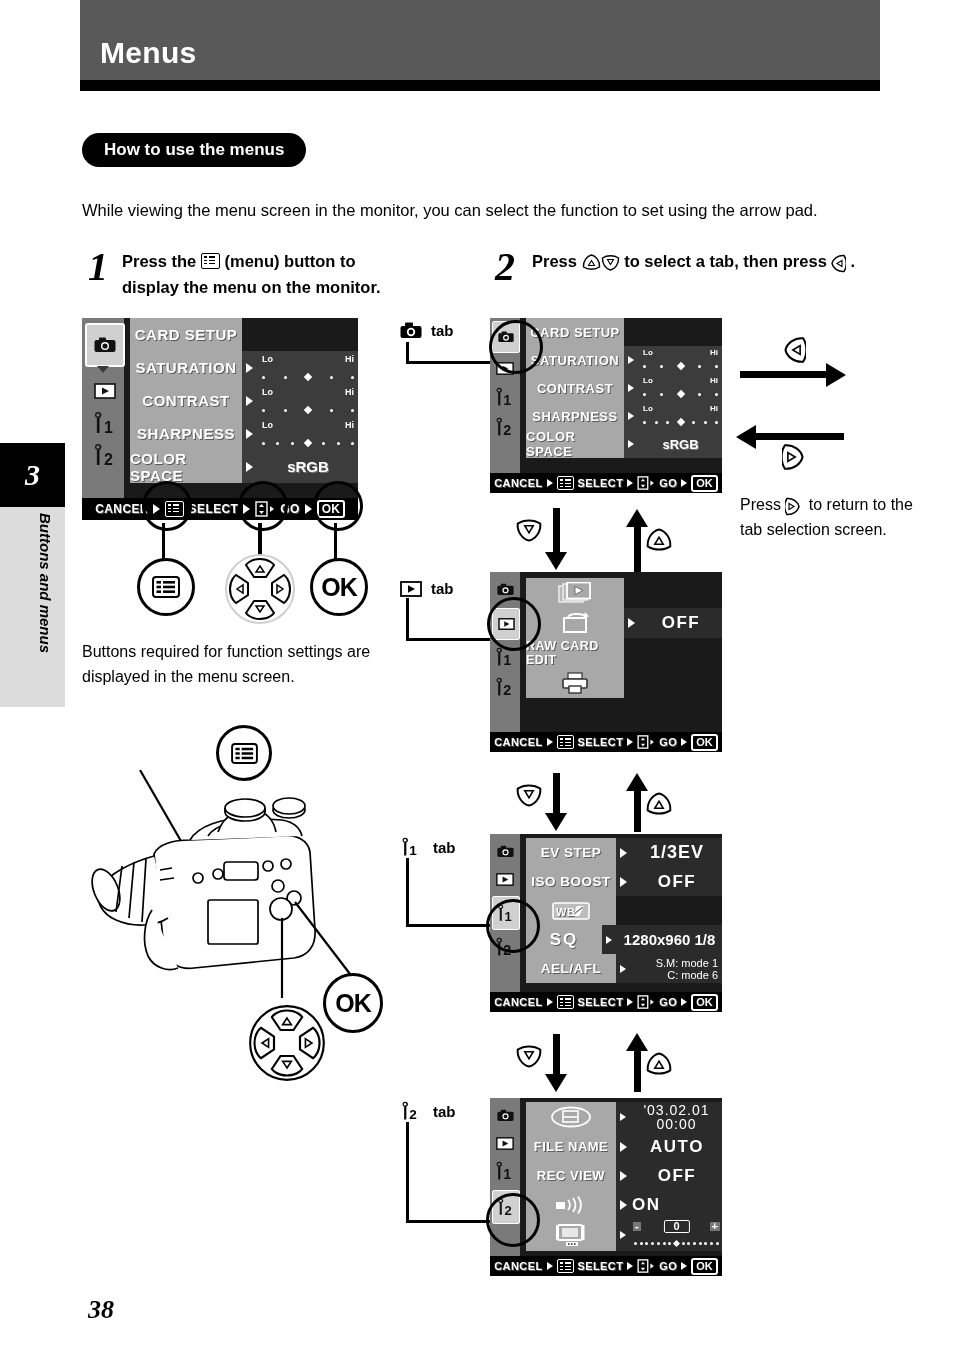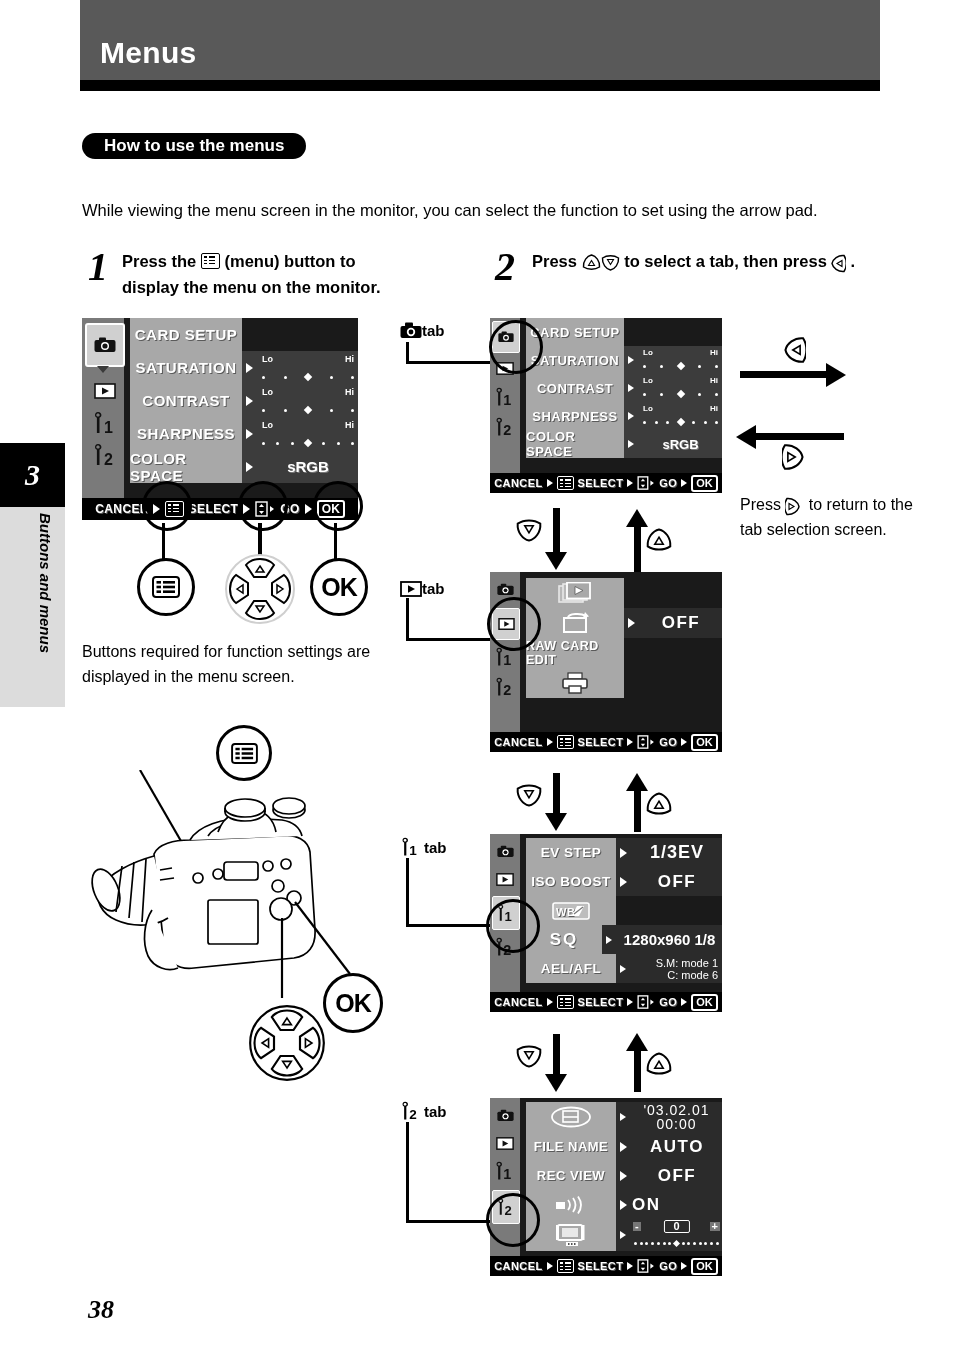--- a/index.html
+++ b/index.html
@@ -16,21 +16,21 @@
 
   
   #chapter-tab{left:0;top:443px;width:65px;height:64px;background:#000;}
   #chapter-num{left:0;top:443px;width:65px;height:64px;display:flex;align-items:center;justify-content:center;
                color:#fff;font-size:30px;font-weight:bold;font-style:italic;font-family:"Liberation Serif",serif;}
   #chapter-strip{left:0;top:507px;width:65px;height:200px;background:#dcdcdc;}
   #chapter-label{left:-47px;top:572px;width:180px;height:22px;transform:rotate(90deg);
      font-size:15px;font-style:italic;font-weight:bold;text-align:center;white-space:nowrap;}
 
   
-  #section-pill{left:82px;top:133px;height:26px;background:#000;border-radius:17px;
+  #section-pill{left:82px;top:133px;height:34px;background:#000;border-radius:17px;
      display:flex;align-items:center;padding:0 22px;}
   #section-pill span{color:#fff;font-size:17px;font-weight:bold;}
 
   
   #intro{left:82px;top:196px;width:790px;font-size:16.5px;line-height:28px;}
 
   
   .step-num{font-size:40px;font-weight:bold;font-family:"Liberation Serif",serif;font-style:italic;line-height:1;}
   .step-text{font-size:16.5px;font-weight:bold;line-height:26px;}
   #step1-num{left:88px;top:247px;}
@@ -81,21 +81,21 @@
 
   
   .hl-circle{position:absolute;border:3.5px solid #000;border-radius:50%;background:transparent;}
   .leader{position:absolute;background:#000;}
 
   
   .badge-circle{position:absolute;border:3.5px solid #000;border-radius:50%;background:#fff;
      display:flex;align-items:center;justify-content:center;}
   .ok-txt{font-size:25px;font-weight:bold;letter-spacing:-1px;}
 
-  .tab-caption{position:absolute;font-size:15px;font-weight:bold;display:flex;align-items:center;gap:0;text-align:right;}
+  .tab-caption{position:absolute;font-size:15px;font-weight:bold;display:flex;align-items:center;gap:9px;text-align:right;}
   .note{position:absolute;font-size:16px;line-height:25px;}
 
   
   .arrow-v{position:absolute;background:#000;width:7px;}
   .arrow-head-down{position:absolute;width:0;height:0;border-left:11px solid transparent;border-right:11px solid transparent;border-top:18px solid #000;}
   .arrow-head-up{position:absolute;width:0;height:0;border-left:11px solid transparent;border-right:11px solid transparent;border-bottom:18px solid #000;}
   .arrow-h{position:absolute;background:#000;height:7px;}
   .arrow-head-right{position:absolute;width:0;height:0;border-top:12px solid transparent;border-bottom:12px solid transparent;border-left:20px solid #000;}
   .arrow-head-left{position:absolute;width:0;height:0;border-top:12px solid transparent;border-bottom:12px solid transparent;border-right:20px solid #000;}
 

